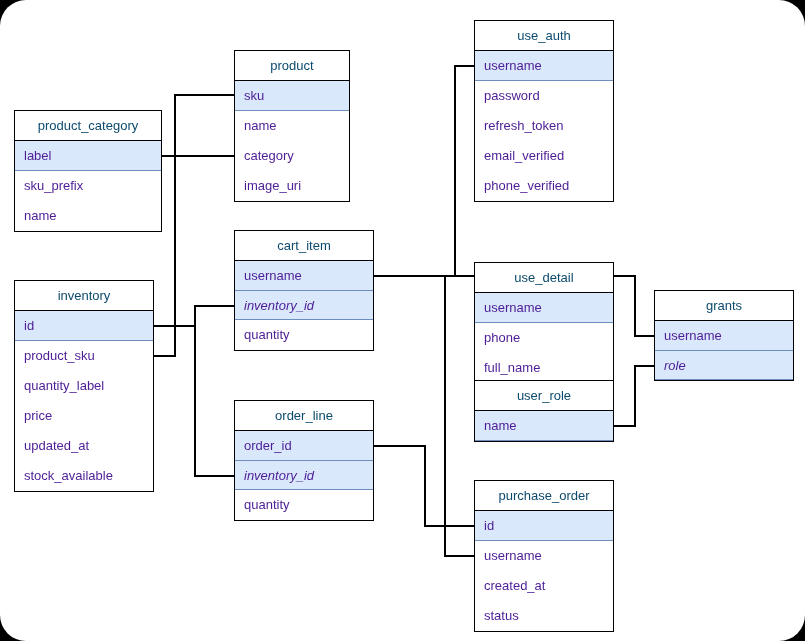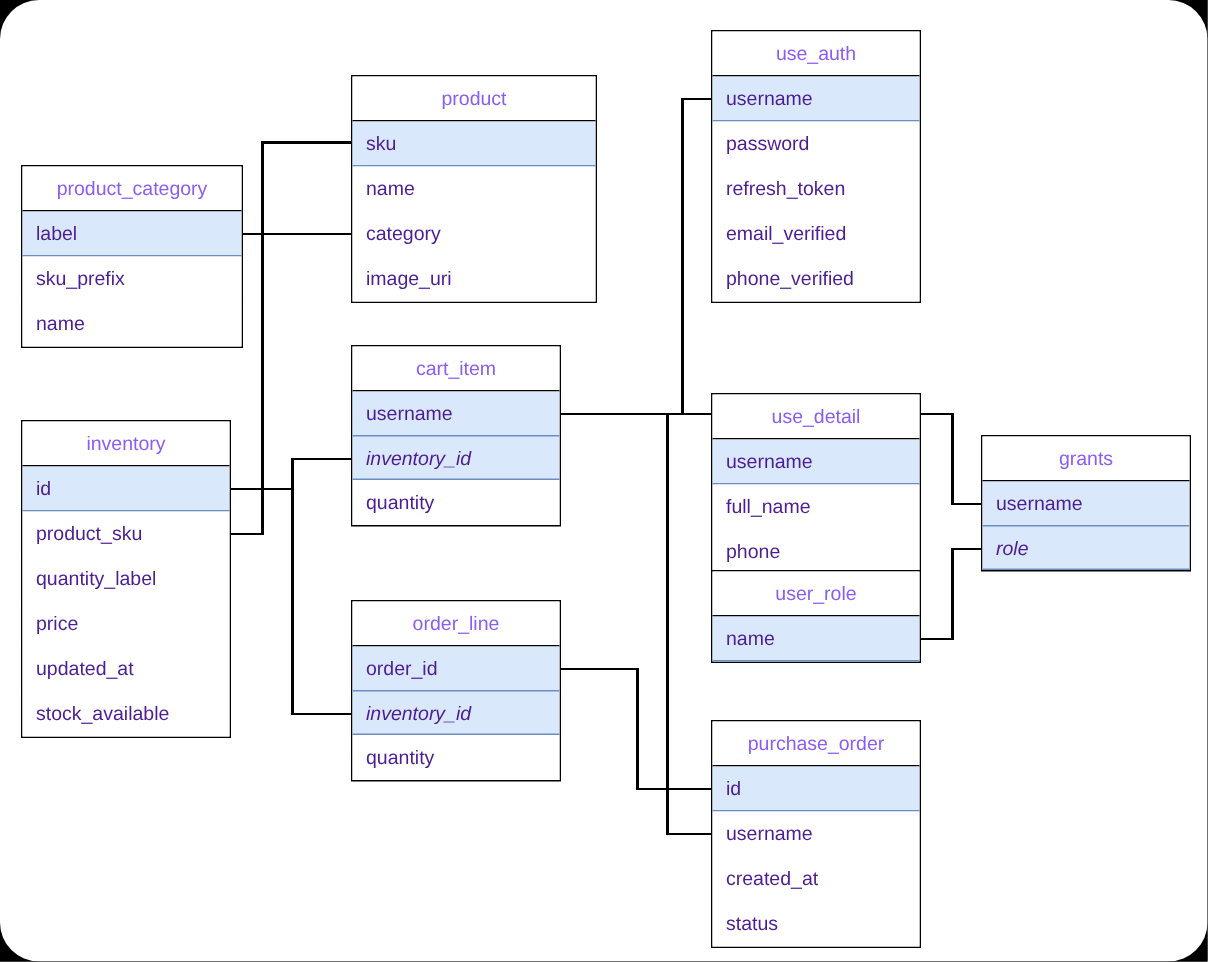--- a/index.html
+++ b/index.html
@@ -34,21 +34,21 @@
     position: absolute;
     box-sizing: border-box;
     background: #ffffff;
     border: 1px solid #000000;
   }
   .entity-title {
     height: 30px;
     line-height: 30px;
     text-align: center;
     font-size: 13px;
-    color: #8b5cf6;
+    color: #0c4a6e;
     border-bottom: 1px solid #000000;
     box-sizing: border-box;
     background: #ffffff;
     white-space: nowrap;
     overflow: hidden;
   }
   .field {
     height: 30px;
     line-height: 29px;
     font-size: 13px;
@@ -97,21 +97,21 @@
 
   <div id="entities">
       <div class="entity" style="left: 474px; top: 20px; width: 140px;">
         <div class="entity-title">use_auth</div>
         <div class="field key">username</div>
         <div class="field">password</div>
         <div class="field">refresh_token</div>
         <div class="field">email_verified</div>
         <div class="field">phone_verified</div>
       </div>
-      <div class="entity" style="left: 234px; top: 50px; width: 164px;">
+      <div class="entity" style="left: 234px; top: 50px; width: 116px;">
         <div class="entity-title">product</div>
         <div class="field key">sku</div>
         <div class="field">name</div>
         <div class="field">category</div>
         <div class="field">image_uri</div>
       </div>
       <div class="entity" style="left: 14px; top: 110px; width: 148px;">
         <div class="entity-title">product_category</div>
         <div class="field key">label</div>
         <div class="field">sku_prefix</div>
@@ -119,22 +119,22 @@
       </div>
       <div class="entity" style="left: 234px; top: 230px; width: 140px;">
         <div class="entity-title">cart_item</div>
         <div class="field key">username</div>
         <div class="field key">inventory_id</div>
         <div class="field">quantity</div>
       </div>
       <div class="entity" style="left: 474px; top: 230px; width: 140px; margin-top: 32px;">
         <div class="entity-title">use_detail</div>
         <div class="field key">username</div>
+        <div class="field">phone</div>
         <div class="field">full_name</div>
-        <div class="field">phone</div>
       </div>
       <div class="entity" style="left: 654px; top: 290px; width: 140px;">
         <div class="entity-title">grants</div>
         <div class="field key">username</div>
         <div class="field key">role</div>
       </div>
       <div class="entity" style="left: 14px; top: 280px; width: 140px;">
         <div class="entity-title">inventory</div>
         <div class="field key">id</div>
         <div class="field">product_sku</div>

